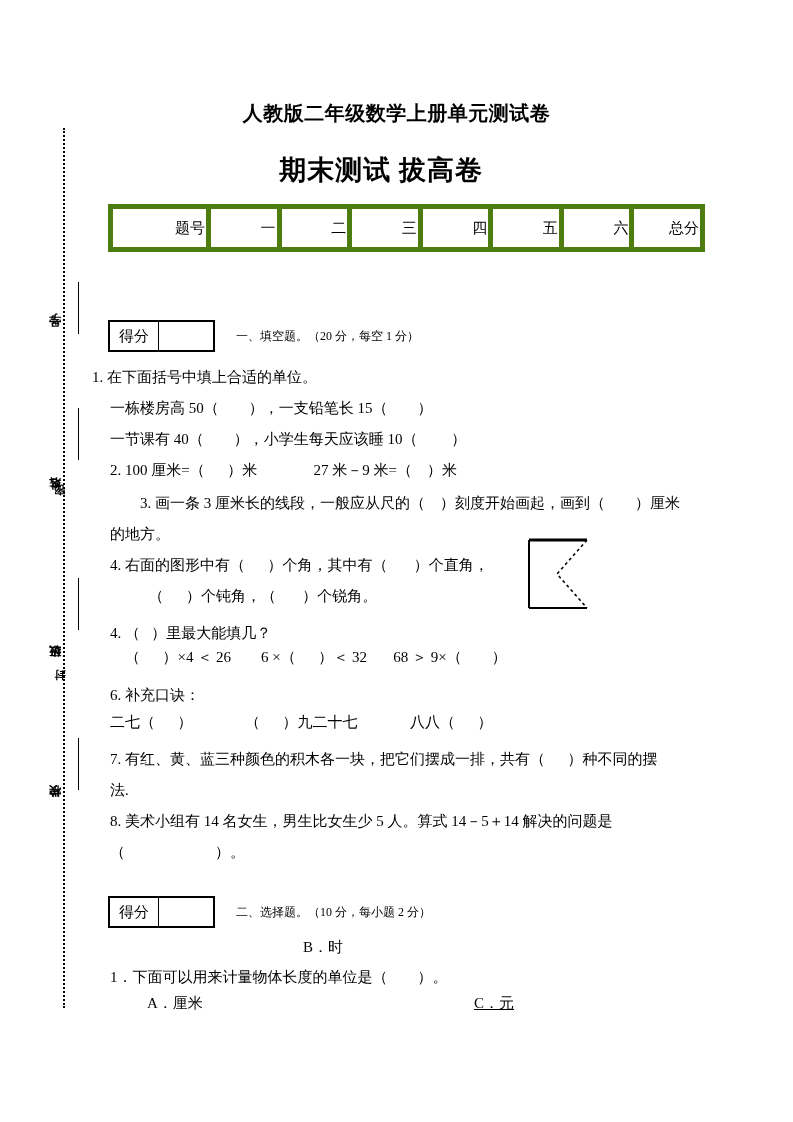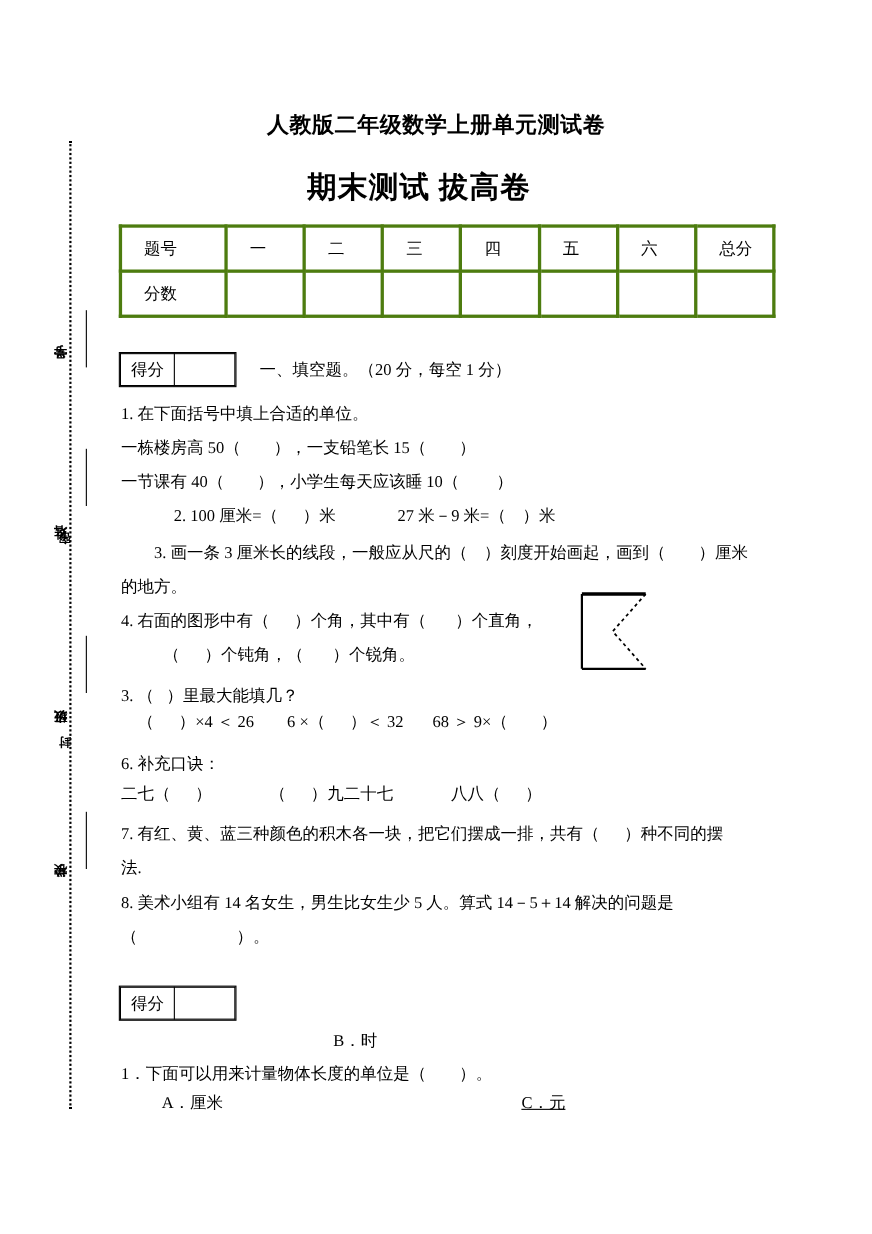--- a/index.html
+++ b/index.html
@@ -106,23 +106,23 @@
   
   .score-table {
     position: absolute;
     left: 108px;
     top: 204px;
     width: 597px;
     border-collapse: collapse;
     table-layout: fixed;
   }
   .score-table td {
-    border: 3px solid #4d7c0f;
+    border: 5px solid #4d7c0f;
     height: 36px;
-    text-align: left;
+    text-align: right;
     vertical-align: middle;
     font-size: 15px;
     padding-left: 20px;
   }
   .score-table td.head-cell { width: 72px; }
 
   
   .section-head {
     position: absolute;
     left: 108px;
@@ -140,21 +140,21 @@
     text-align: center;
     vertical-align: middle;
     font-size: 15px;
   }
   .defen-box td.lbl { width: 46px; }
   .defen-box td.blank { width: 52px; }
   .section-title {
     display: inline-block;
     vertical-align: middle;
     margin-left: 17px;
-    font-size: 15px;
+    font-size: 12px;
   }
 
   
   .q {
     position: absolute;
     font-size: 15px;
     line-height: 31px;
     white-space: pre;
   }
 
@@ -205,85 +205,76 @@
         <tr>
       <td class="head-cell">题号</td>
       <td>一</td>
       <td>二</td>
       <td>三</td>
       <td>四</td>
       <td>五</td>
       <td>六</td>
       <td>总分</td>
     </tr>
-    <tr>
-      <td class="head-cell">分数</td>
-      <td></td>
-      <td></td>
-      <td></td>
-      <td></td>
-      <td></td>
-      <td></td>
-      <td></td>
-    </tr>
   </tbody>
     </table>
 
   <div class="section-head" style="top:320px;">
     <span class="defen-box">
       <table>
         <tbody>
             <tr>
           <td class="lbl">得分</td>
           <td class="blank"></td>
         </tr>
       </tbody>
         </table>
     </span>
     <span class="section-title">一、填空题。（20 分，每空 1 分）</span>
   </div>
 
-  <div class="q" style="left:110px; top:362px;">1. 在下面括号中填上合适的单位。</div>
+  <div class="q" style="left:92px; top:362px;">1. 在下面括号中填上合适的单位。</div>
   <div class="q" style="left:110px; top:393px;">一栋楼房高 50（        ），一支铅笔长 15（        ）</div>
   <div class="q" style="left:110px; top:424px;">一节课有 40（        ），小学生每天应该睡 10（         ）</div>
-  <div class="q" style="left:110px; top:455px;margin-left:48px;">2. 100 厘米=（      ）米               27 米－9 米=（    ）米</div>
+  <div class="q" style="left:110px; top:455px;">2. 100 厘米=（      ）米               27 米－9 米=（    ）米</div>
   <div class="q" style="left:110px; top:488px;margin-left:30px;">3. 画一条 3 厘米长的线段，一般应从尺的（    ）刻度开始画起，画到（        ）厘米</div>
   <div class="q" style="left:110px; top:519px;">的地方。</div>
   <div class="q" style="left:110px; top:550px;">4. 右面的图形中有（      ）个角，其中有（       ）个直角，</div>
   <div class="q" style="left:110px; top:581px;margin-left:31px;">  （      ）个钝角，（       ）个锐角。</div>
 
   <div class="figure-angle">
     <svg width="72" height="72" viewBox="0 0 72 72">
       <path d="M2,2 L60,2" stroke="#000" stroke-width="3" fill="none"></path>
       <path d="M2,2 L2,70" stroke="#000" stroke-width="2" fill="none"></path>
       <path d="M2,70 L60,70" stroke="#000" stroke-width="2" fill="none"></path>
       <path d="M60,2 L30,36 L60,70" stroke="#000" stroke-width="1.6" fill="none" stroke-dasharray="3,3"></path>
     </svg>
   </div>
 
-  <div class="q" style="left:110px; top:618px;">3. （   ）里最大能填几？</div>
+  <div class="q" style="left:110px; top:618px;">4. （   ）里最大能填几？</div>
   <div class="q" style="left:110px; top:642px;">    （      ）×4 ＜ 26        6 ×（      ）＜ 32       68 ＞ 9×（        ）</div>
   <div class="q" style="left:110px; top:680px;">6. 补充口诀：</div>
   <div class="q" style="left:110px; top:707px;">二七（      ）              （      ）九二十七              八八（      ）</div>
   <div class="q" style="left:110px; top:744px;">7. 有红、黄、蓝三种颜色的积木各一块，把它们摆成一排，共有（      ）种不同的摆</div>
   <div class="q" style="left:110px; top:775px;">法.</div>
   <div class="q" style="left:110px; top:806px;">8. 美术小组有 14 名女生，男生比女生少 5 人。算式 14－5＋14 解决的问题是</div>
   <div class="q" style="left:110px; top:837px;">（                        ）。</div>
 
   <div class="section-head" style="top:896px;">
     <span class="defen-box">
       <table>
         <tbody>
             <tr>
           <td class="lbl">得分</td>
           <td class="blank"></td>
         </tr>
       </tbody>
         </table>
     </span>
+    <span class="section-title">二、选择题。（10 分，每小题 2 分）</span>
   </div>
 
   <div class="q" style="left:110px; top:962px;">1．下面可以用来计量物体长度的单位是（        ）。</div>
   <div class="q" style="left:147px; top:988px;">A．厘米</div>
   <div class="q" style="left:303px; top:932px;">B．时</div>
   <div class="q" style="left:474px; top:988px;text-decoration:underline;">C．元</div>
 
 </div>
 
 </body></html>

